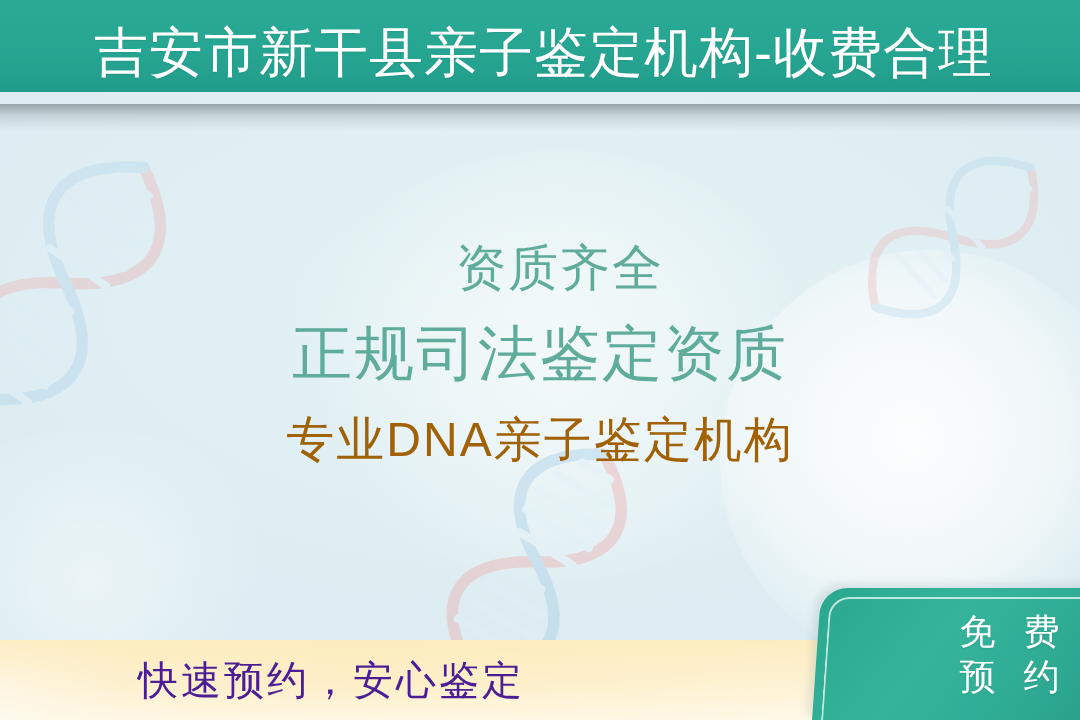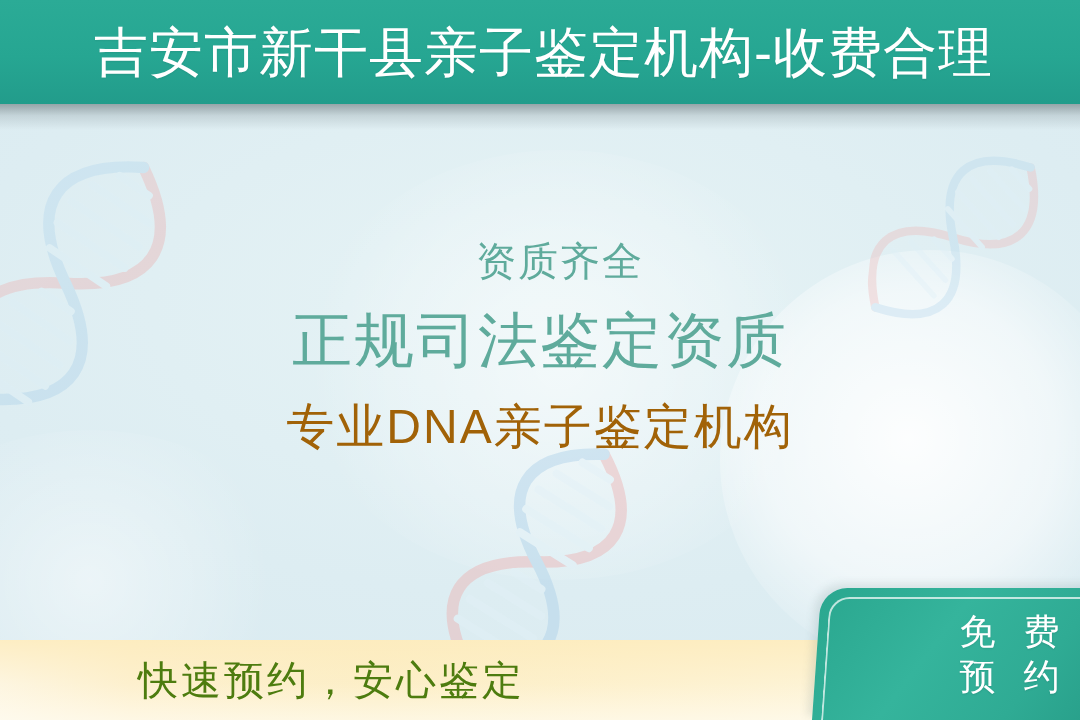--- a/index.html
+++ b/index.html
@@ -62,21 +62,21 @@
   }
   .dna-left   { left: -40px;  top: 150px;  width: 260px;  height: 330px; opacity: .38; transform: rotate(-4deg); }
   .dna-right  { right: 20px;  top: 140px;  width: 190px;  height: 250px; opacity: .34; transform: rotate(6deg); }
   .dna-center { left: 400px;  top: 440px;  width: 320px;  height: 300px; opacity: .42; transform: rotate(-2deg); }
 
   
   .header {
     position: absolute;
     left: 0; top: 0;
     width: 1080px;
-    height: 104px;
+    height: 92px;
     background: linear-gradient(180deg, #2bab96 0%, #26a692 55%, #229c8b 100%);
     z-index: 6;
   }
   .header-shadow {
     position: absolute;
     left: 0;
     top: 104px;
     width: 1080px;
     height: 26px;
     background: linear-gradient(180deg, rgba(130,144,148,0.78) 0%, rgba(168,183,188,0.45) 45%, rgba(215,232,238,0) 100%);
@@ -105,21 +105,21 @@
     z-index: 3;
     text-align: center;
   }
   .headline-line {
     color: #5fab9c;
     font-weight: 300;
     letter-spacing: 2px;
     white-space: nowrap;
     line-height: 1.28;
   }
-  .headline-line.l1 { font-size: 40px; padding-left: 40px; }
+  .headline-line.l1 { font-size: 50px; padding-left: 40px; }
   .headline-line.l2 { font-size: 60px; margin-top: 16px; }
   .headline-line.l3 { font-size: 48px; margin-top: 16px; color: #a16207; }
 
   
   .band {
     position: absolute;
     left: 0;
     top: 640px;
     width: 1080px;
     height: 80px;
@@ -139,21 +139,21 @@
   }
   .band-text {
     position: absolute;
     left: 138px;
     top: 640px;
     height: 80px;
     line-height: 80px;
     font-size: 40px;
     font-weight: 300;
     letter-spacing: 3px;
-    color: #4d7c0f;
+    color: #4c1d95;
     white-space: nowrap;
     z-index: 5;
   }
 
   
   .cta {
     position: absolute;
     left: 812px;
     top: 588px;
     width: 300px;

